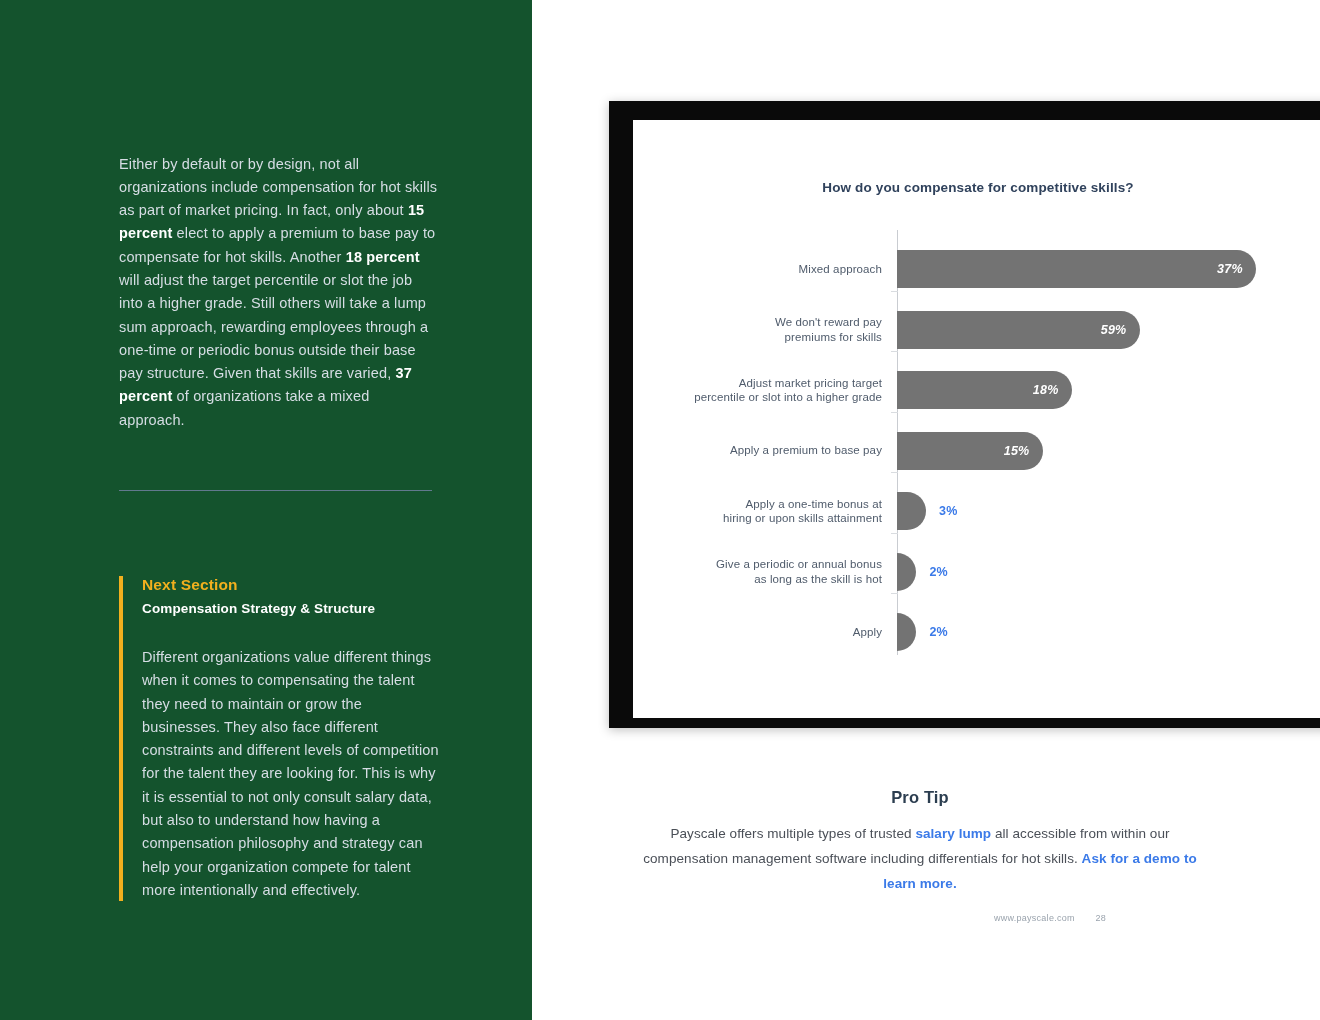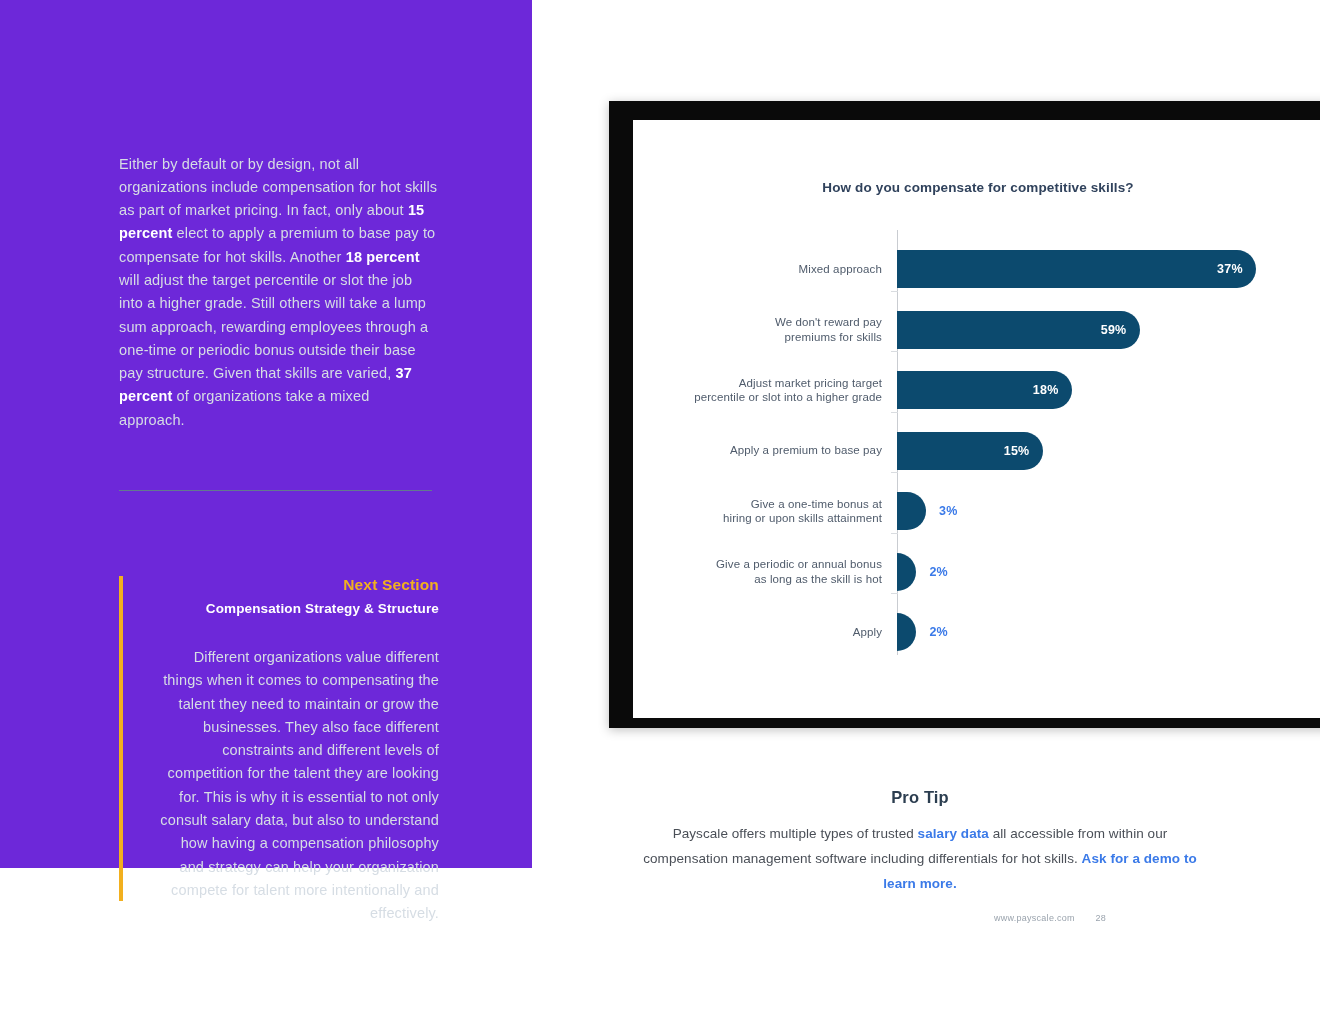--- a/index.html
+++ b/index.html
@@ -14,22 +14,22 @@
     font-family: "Liberation Sans", sans-serif;
     overflow: hidden;
     position: relative;
   }
 
   
   #left-panel {
     position: absolute;
     left: 0; top: 0;
     width: 532px;
-    height: 868px;
-    background: #6d28d9;
+    height: 1020px;
+    background: #14532d;
   }
 
   #intro-paragraph {
     position: absolute;
     left: 119px;
     top: 138px;
     width: 320px;
     font-size: 14.5px;
     line-height: 23.3px;
     color: #d6dde4;
@@ -53,21 +53,21 @@
     top: 576px;
     width: 320px;
   }
   #next-section-rule {
     position: absolute;
     left: 0; top: 0;
     width: 4px;
     height: 325px;
     background: #f2b01e;
   }
-  .ns-inner { padding-left: 37px; text-align: right; }
+  .ns-inner { padding-left: 23px; }
   #next-section-kicker {
     font-size: 15.5px;
     font-weight: bold;
     color: #f2b01e;
     letter-spacing: 0.01em;
     margin: 0 0 7px 0;
   }
   #next-section-subtitle {
     font-size: 13.5px;
     font-weight: bold;
@@ -158,23 +158,24 @@
     letter-spacing: 0.01em;
   }
   .bar-track {
     position: absolute;
     left: 264px;
     top: 11px;
     height: 38px;
   }
   .bar-fill {
     height: 38px;
-    background: #0c4a6e;
+    background: #737373;
     border-radius: 0 19px 19px 0;
     position: relative;
+    font-style: italic;
   }
   .bar-value-in {
     position: absolute;
     right: 13px;
     top: 0;
     line-height: 38px;
     font-size: 12.5px;
     font-weight: bold;
     color: #ffffff;
     letter-spacing: 0.02em;
@@ -309,21 +310,21 @@
         </div>
         <div class="bar-track" style="width: 145.5px;">
           <div class="bar-fill" style="width: 145.5px;">
             <span class="bar-value-in">15%</span>
           </div>
         </div>
       </div>
       <div class="axis-tick" style="top: 242px;"></div>
       <div class="bar-row" style="top: 251px;">
         <div class="bar-label" style="top: 15.5px;">
-          <div>Give a one-time bonus at</div>
+          <div>Apply a one-time bonus at</div>
           <div>hiring or upon skills attainment</div>
         </div>
         <div class="bar-track" style="width: 29.1px;">
           <div class="bar-fill" style="width: 29.1px;"></div>
         </div>
         <span class="bar-value-out" style="left: 306.1px; top: 11px;">3%</span>
       </div>
       <div class="axis-tick" style="top: 302.5px;"></div>
       <div class="bar-row" style="top: 311.5px;">
         <div class="bar-label" style="top: 15.5px;">
@@ -344,19 +345,19 @@
           <div class="bar-fill" style="width: 19.4px;"></div>
         </div>
         <span class="bar-value-out" style="left: 296.4px; top: 11px;">2%</span>
       </div>
     </div>
 
 </div>
 
 <div id="pro-tip-block">
   <div id="pro-tip-heading">Pro Tip</div>
-  <p id="pro-tip-body"><span>Payscale offers multiple types of trusted </span><a class="tiplink" href="#">salary data</a><span> all accessible from within our compensation management software including differentials for hot skills. </span><a class="tiplink" href="#">Ask for a demo to learn more.</a></p>
+  <p id="pro-tip-body"><span>Payscale offers multiple types of trusted </span><a class="tiplink" href="#">salary lump</a><span> all accessible from within our compensation management software including differentials for hot skills. </span><a class="tiplink" href="#">Ask for a demo to learn more.</a></p>
 </div>
 
 <div id="page-footer">
   <span id="footer-site">www.payscale.com</span>
   <span id="footer-page">28</span>
 </div>
 
 </body></html>

